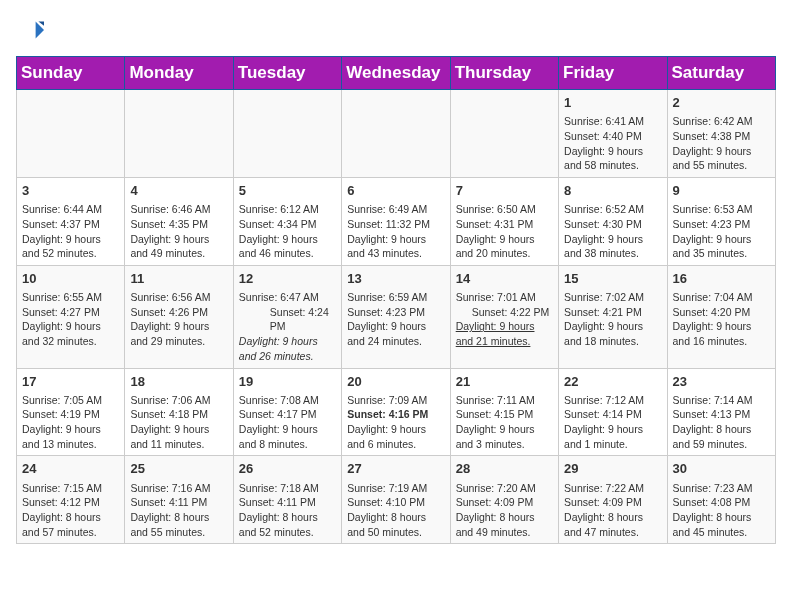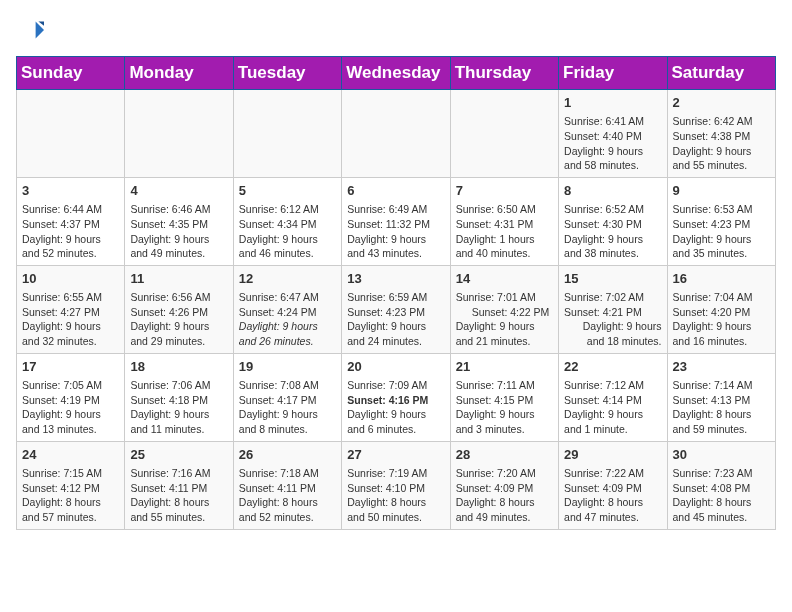--- a/index.html
+++ b/index.html
@@ -160,21 +160,21 @@
         <td>
           <span class="day-num">6</span>
           <span style="display: block;">Sunrise: 6:49 AM</span>
           <span style="display: block;">Sunset: 11:32 PM</span>
           <span style="display: block;">Daylight: 9 hours and 43 minutes.</span>
         </td>
         <td>
           <span class="day-num">7</span>
           <span style="display: block;">Sunrise: 6:50 AM</span>
           <span style="display: block;">Sunset: 4:31 PM</span>
-          <span style="display: block;">Daylight: 1 hours and 40 minutes.</span>
+          <span style="display: block;">Daylight: 9 hours and 20 minutes.</span>
         </td>
         <td>
           <span class="day-num">8</span>
           <span style="display: block;">Sunrise: 6:52 AM</span>
           <span style="display: block;">Sunset: 4:30 PM</span>
           <span style="display: block;">Daylight: 9 hours and 38 minutes.</span>
         </td>
         <td>
           <span class="day-num">9</span>
           <span style="display: block;">Sunrise: 6:53 AM</span>
@@ -191,40 +191,40 @@
         </td>
         <td>
           <span class="day-num">11</span>
           <span style="display: block;">Sunrise: 6:56 AM</span>
           <span style="display: block;">Sunset: 4:26 PM</span>
           <span style="display: block;">Daylight: 9 hours and 29 minutes.</span>
         </td>
         <td>
           <span class="day-num">12</span>
           <span style="display: block;">Sunrise: 6:47 AM</span>
-          <span style="display: block;">Sunset: 4:24 PM</span>
+          <span style="display: block; margin-left: 31px;">Sunset: 4:24 PM</span>
           <span style="display: block; font-style: italic;">Daylight: 9 hours and 26 minutes.</span>
         </td>
         <td>
           <span class="day-num">13</span>
           <span style="display: block;">Sunrise: 6:59 AM</span>
           <span style="display: block;">Sunset: 4:23 PM</span>
           <span style="display: block;">Daylight: 9 hours and 24 minutes.</span>
         </td>
         <td>
           <span class="day-num">14</span>
           <span style="display: block;">Sunrise: 7:01 AM</span>
           <span style="display: block; margin-left: 16px;">Sunset: 4:22 PM</span>
-          <span style="display: block;">Daylight: 9 hours and 21 minutes.</span>
+          <span style="display: block; text-decoration: underline;">Daylight: 9 hours and 21 minutes.</span>
         </td>
         <td>
           <span class="day-num">15</span>
           <span style="display: block;">Sunrise: 7:02 AM</span>
           <span style="display: block;">Sunset: 4:21 PM</span>
-          <span style="display: block; text-align: right;">Daylight: 9 hours and 18 minutes.</span>
+          <span style="display: block;">Daylight: 9 hours and 18 minutes.</span>
         </td>
         <td>
           <span class="day-num">16</span>
           <span style="display: block;">Sunrise: 7:04 AM</span>
           <span style="display: block;">Sunset: 4:20 PM</span>
           <span style="display: block;">Daylight: 9 hours and 16 minutes.</span>
         </td>
       </tr>
       <tr>
         <td>

